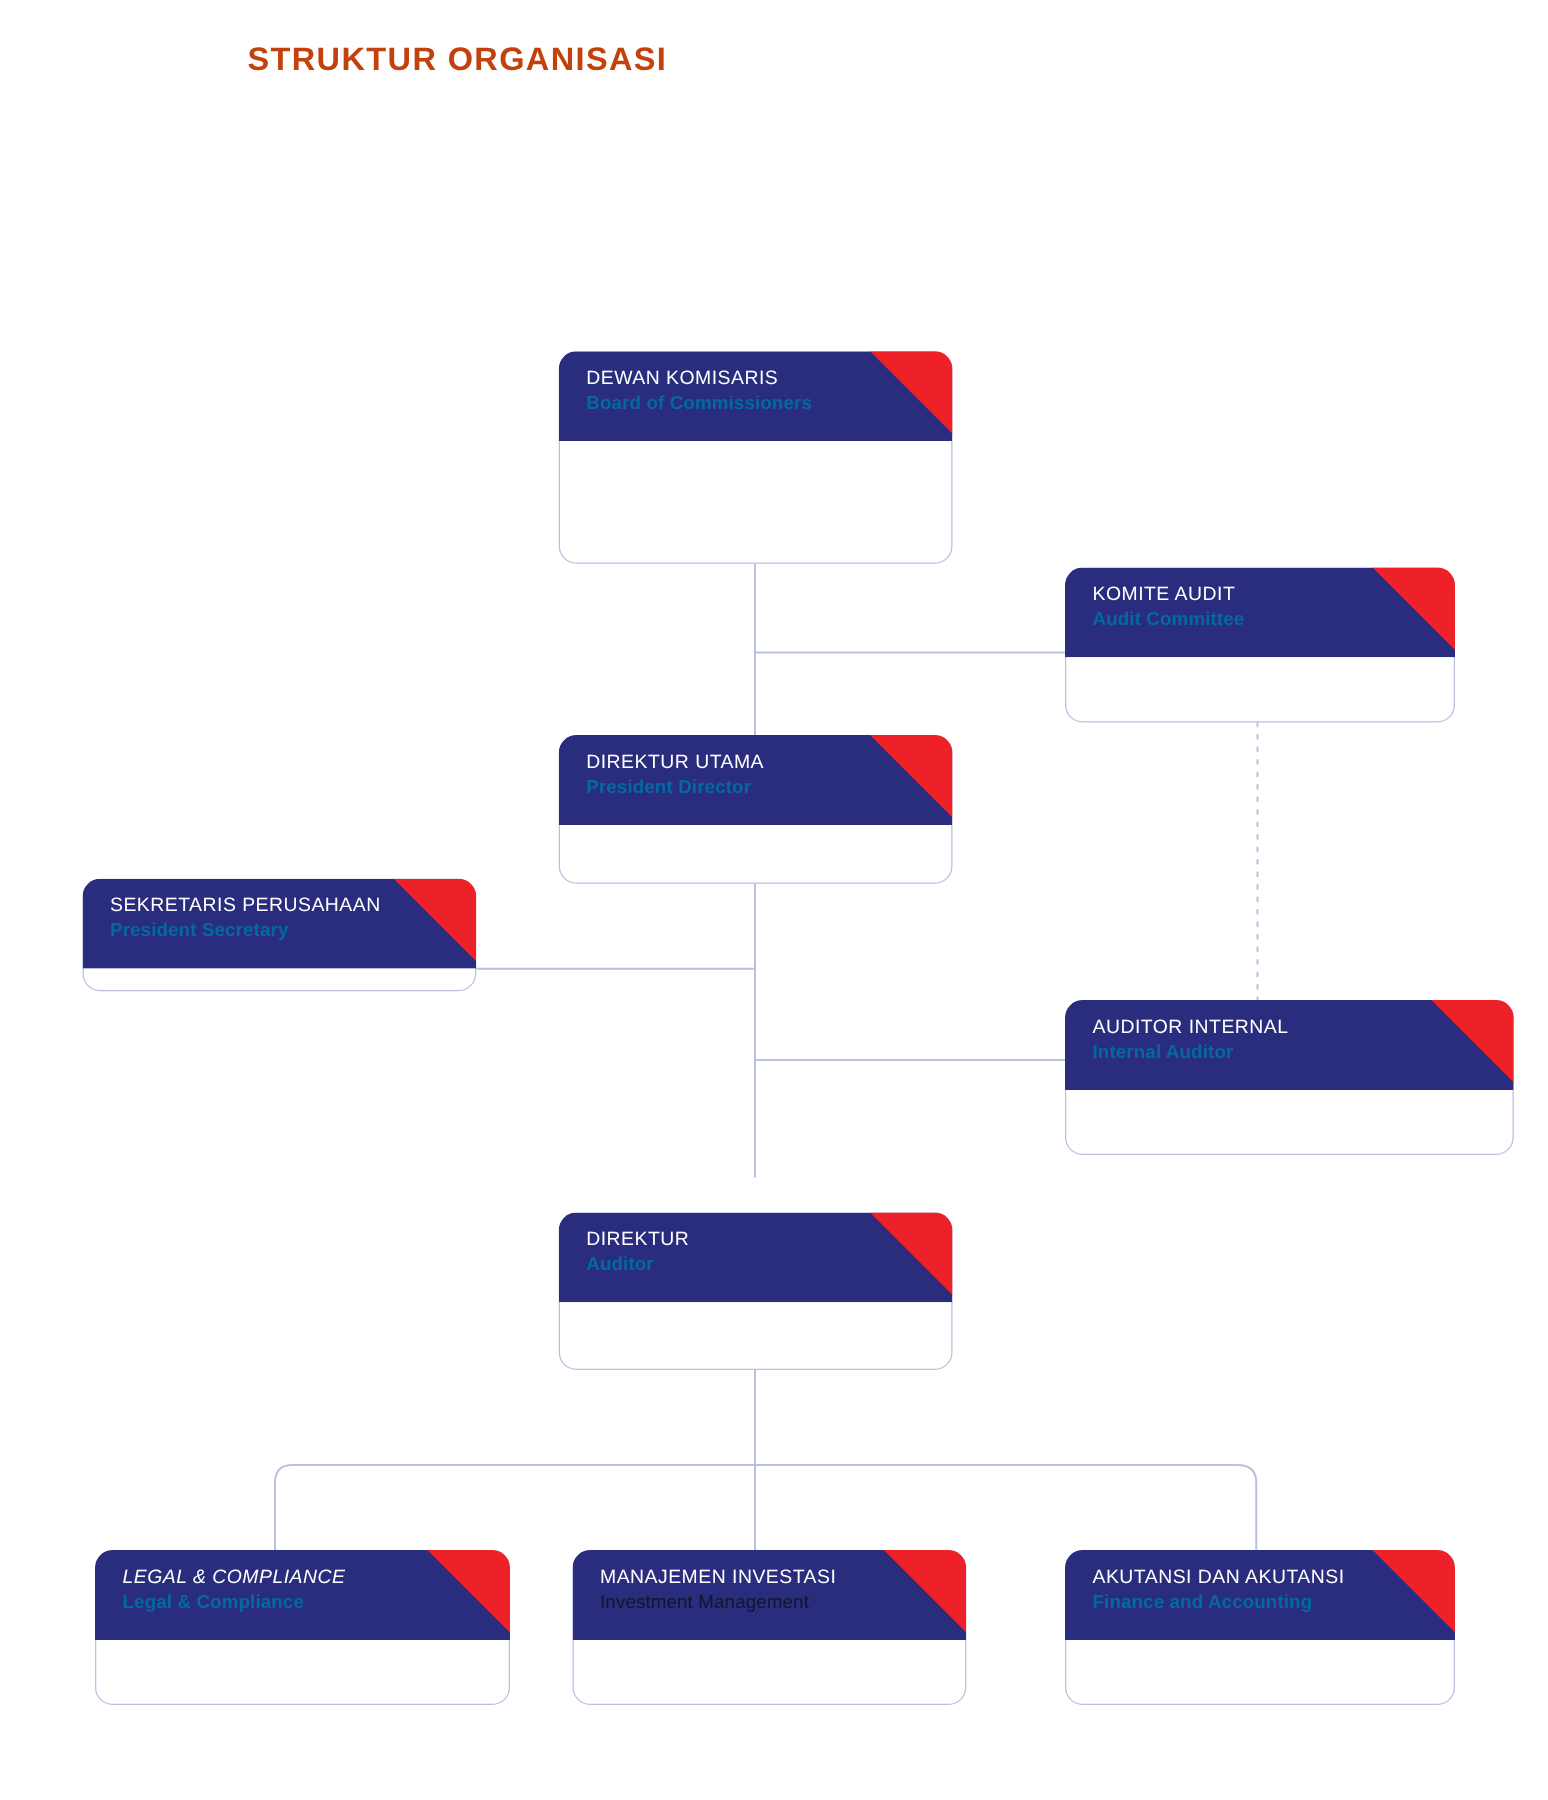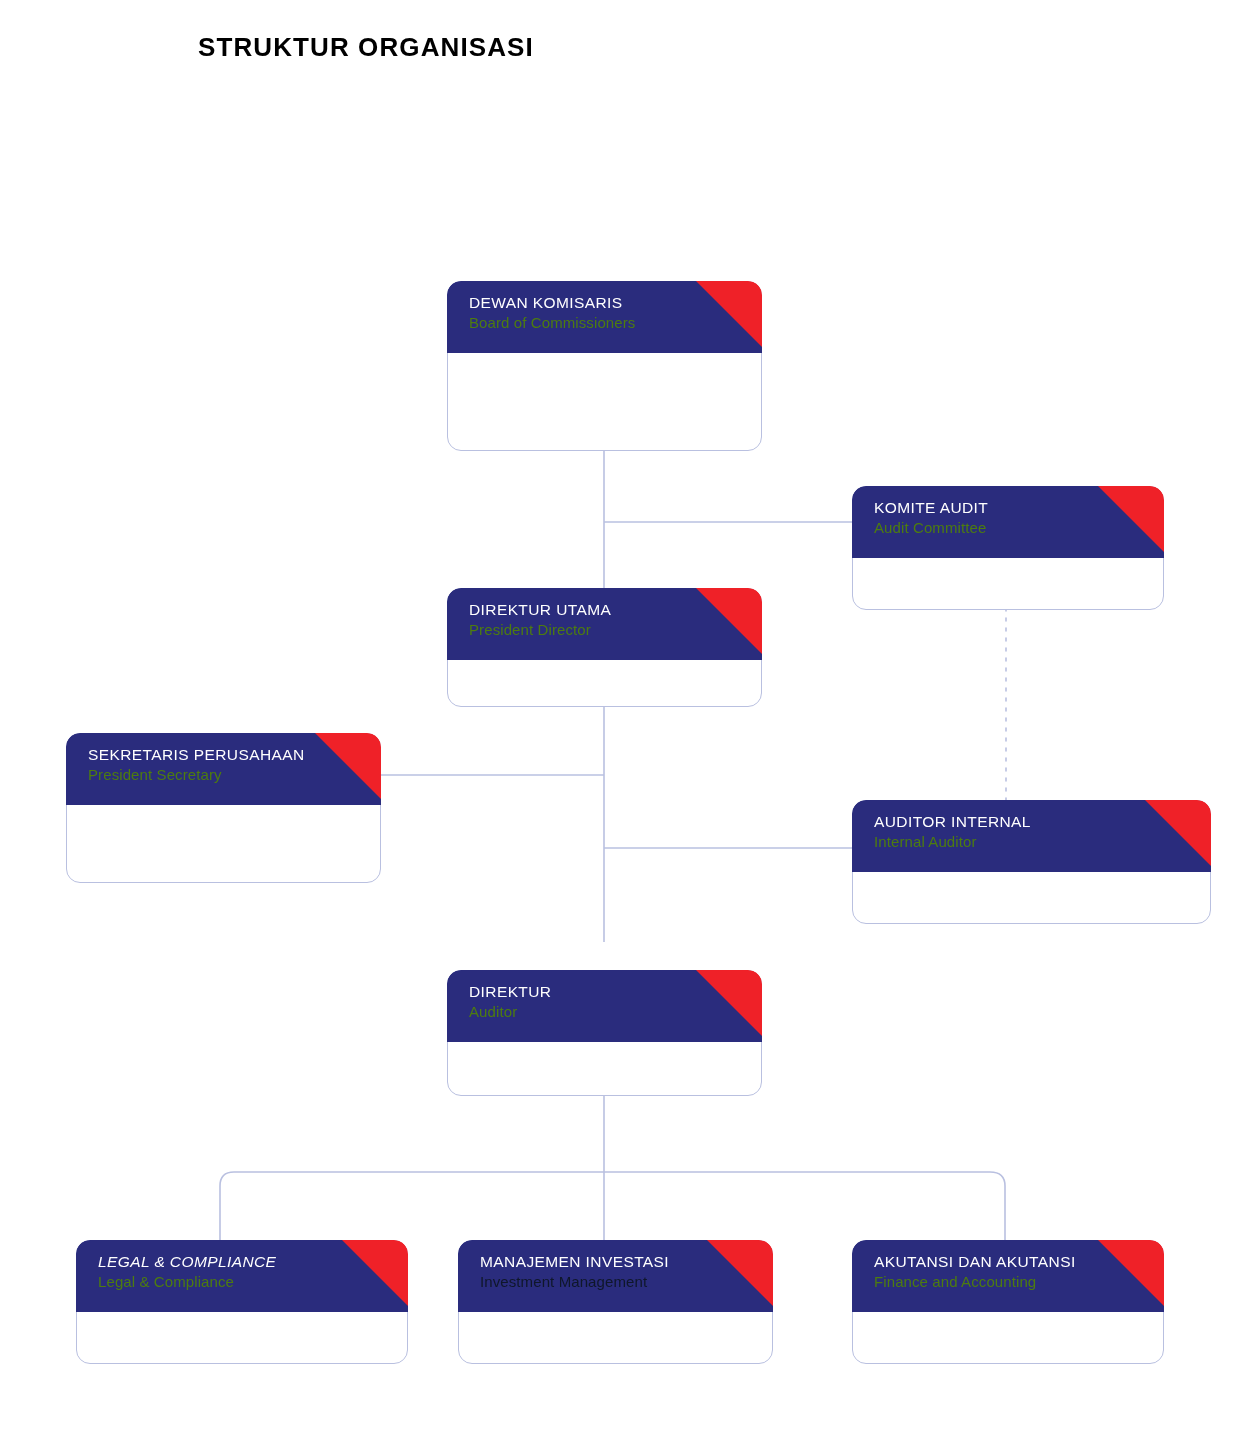--- a/index.html
+++ b/index.html
@@ -22,21 +22,21 @@
   }
 
   
   #page-title {
     position: absolute;
     left: 198px;
     top: 32px;
     font-size: 26px;
     font-weight: 600;
     letter-spacing: 1.1px;
-    color: #000000;
+    color: #c2410c;
     white-space: nowrap;
   }
 
   
   #lines {
     position: absolute;
     left: 0;
     top: 0;
     width: 1238px;
     height: 1440px;
@@ -101,23 +101,23 @@
     font-size: 15.5px;
     font-weight: 400;
     letter-spacing: 0.4px;
     line-height: 1.28;
     white-space: nowrap;
   }
   .title-id.italic {
     font-style: italic;
   }
   .title-en {
-    color: #4d7c0f;
+    color: #0369a1;
     font-size: 15px;
-    font-weight: 400;
+    font-weight: 700;
     letter-spacing: 0.1px;
     line-height: 1.3;
     white-space: nowrap;
   }
   .title-en.light {
     font-weight: 400;
     color: #0f172a;
   }
 </style>
 </head>
@@ -152,21 +152,21 @@
         <div class="node-body"></div>
         <div class="node-header">
           <div class="corner-red"></div>
           <div class="header-plate"></div>
           <div class="header-text">
             <div class="title-id">DEWAN KOMISARIS</div>
             <div class="title-en">Board of Commissioners</div>
           </div>
         </div>
       </div>
-      <div class="node" style="left: 852px; top: 454px; width: 312px; height: 124px; margin-top: 32px;">
+      <div class="node" style="left: 852px; top: 454px; width: 312px; height: 124px;">
         <div class="node-body"></div>
         <div class="node-header">
           <div class="corner-red"></div>
           <div class="header-plate"></div>
           <div class="header-text">
             <div class="title-id">KOMITE AUDIT</div>
             <div class="title-en">Audit Committee</div>
           </div>
         </div>
       </div>
@@ -174,21 +174,21 @@
         <div class="node-body"></div>
         <div class="node-header">
           <div class="corner-red"></div>
           <div class="header-plate"></div>
           <div class="header-text">
             <div class="title-id">DIREKTUR UTAMA</div>
             <div class="title-en">President Director</div>
           </div>
         </div>
       </div>
-      <div class="node" style="left: 66px; top: 703px; width: 315px; height: 150px; margin-top: 30px;">
+      <div class="node" style="left: 66px; top: 703px; width: 315px; height: 90px;">
         <div class="node-body"></div>
         <div class="node-header">
           <div class="corner-red"></div>
           <div class="header-plate"></div>
           <div class="header-text">
             <div class="title-id">SEKRETARIS PERUSAHAAN</div>
             <div class="title-en">President Secretary</div>
           </div>
         </div>
       </div>

